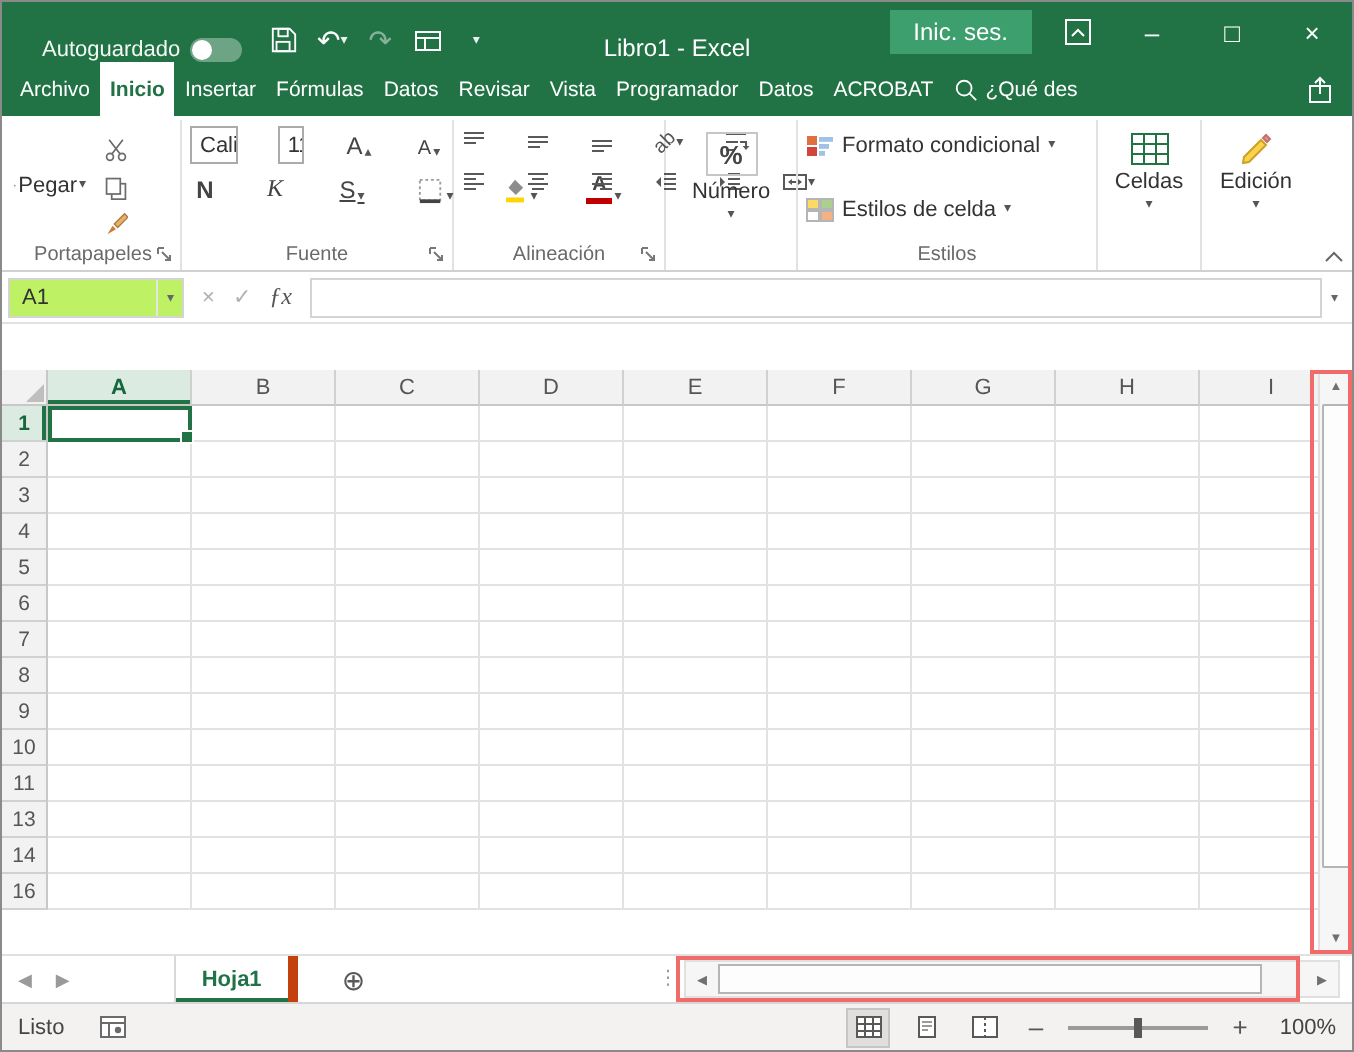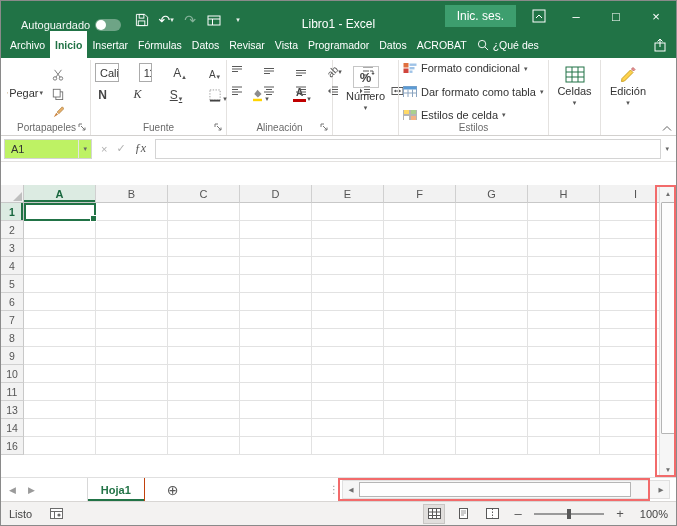--- a/index.html
+++ b/index.html
@@ -85,21 +85,21 @@
   .vscroll{position:absolute;top:0;right:0;width:17px;height:100%;background:#f6f6f6;border-left:1px solid #e0e0e0}
   .sarrow{height:16px;width:100%;display:flex;align-items:center;justify-content:center;font-size:6.5px;color:#707070;background:none;border:none;position:absolute;left:0}
   .sarrow.up{top:0}.sarrow.down{bottom:0}
   .vthumb{position:absolute;left:1px;top:17px;width:14px;height:232px;background:#fdfdfd;border:1px solid #b5b5b5;border-radius:1px}
   .anno-v{position:absolute;top:0;right:0;width:21px;height:100%;border:2px solid #f26b6b;z-index:6;pointer-events:none}
 
   
   .sheetbar{height:24px;flex:0 0 auto;background:#fff;border-top:1px solid #e0e0e0;position:relative;display:flex;align-items:stretch}
   .tabnav{display:flex;align-items:center;gap:12px;padding:0 8px;color:#9a9a9a;font-size:9px}
   .tabnav button{background:none;border:none;color:#9a9a9a;font-size:9px}
-  .sheettab{margin-left:44px;display:flex;align-items:center;padding:0 13px;font-size:11px;color:#217346;font-weight:bold;background:#fff;border-left:1px solid #d8d8d8;border-right:1px solid #c2410c;box-shadow:inset 0 -2px 0 #217346}
+  .sheettab{margin-left:44px;display:flex;align-items:center;padding:0 13px;font-size:11px;color:#217346;font-weight:bold;background:#fff;border-left:1px solid #d8d8d8;border-right:5px solid #c2410c;box-shadow:inset 0 -2px 0 #217346}
   .addsheet{margin-left:22px;font-size:14px;color:#595959;display:flex;align-items:center;background:none;border:none}
   .splitter{position:absolute;left:328px;top:0;height:100%;display:flex;align-items:center;color:#9a9a9a;font-size:10px}
   .hscroll{position:absolute;left:341px;top:2px;width:328px;height:19px;display:flex;background:#f6f6f6;border:1px solid #e0e0e0}
   .hbtn{width:16px;display:flex;align-items:center;justify-content:center;font-size:6.5px;color:#707070;background:none;border:none}
   .htrack{flex:1;position:relative}
   .hthumb{position:absolute;left:0;top:1px;bottom:1px;width:272px;background:#fdfdfd;border:1px solid #b5b5b5}
   .anno-h{position:absolute;left:337px;top:0;width:312px;height:23px;border:2px solid #f26b6b;z-index:6;pointer-events:none}
 
   
   .statusbar{height:24px;flex:0 0 auto;background:#f3f2f1;border-top:1px solid #d8d6d4;display:flex;align-items:center;font-size:11px;color:#444}
@@ -398,29 +398,20 @@
               <rect x="0.5" y="6.5" width="5" height="4.5" fill="#d0453c"></rect>
               <rect x="6.5" y="1.5" width="7" height="2.4" fill="#9fc3e7"></rect>
               <rect x="6.5" y="5" width="5" height="2.4" fill="#9fc3e7"></rect>
               <rect x="6.5" y="8.5" width="3" height="2.4" fill="#9fc3e7"></rect>
             </svg>
           <span>Formato condicional</span>
           <span class="caret">▾</span>
         </button>
         <button class="style-row">
           <svg width="14" height="12" viewBox="0 0 14 12">
-              <rect x="0.5" y="0.5" width="13" height="11" fill="#fff" stroke="#8aa4c0"></rect>
-              <rect x="0.5" y="0.5" width="13" height="3" fill="#5b9bd5"></rect>
-              <path d="M0.5 7h13M5 3.5V11.5M9.5 3.5V11.5" stroke="#8aa4c0" fill="none"></path>
-            </svg>
-          <span>Dar formato como tabla</span>
-          <span class="caret">▾</span>
-        </button>
-        <button class="style-row">
-          <svg width="14" height="12" viewBox="0 0 14 12">
               <rect x="0.5" y="0.5" width="6" height="5" fill="#ffd966" stroke="#b5b5b5"></rect>
               <rect x="7.5" y="0.5" width="6" height="5" fill="#a9d08e" stroke="#b5b5b5"></rect>
               <rect x="0.5" y="6.5" width="6" height="5" fill="#fff" stroke="#b5b5b5"></rect>
               <rect x="7.5" y="6.5" width="6" height="5" fill="#f4b183" stroke="#b5b5b5"></rect>
             </svg>
           <span>Estilos de celda</span>
           <span class="caret">▾</span>
         </button>
       </div>
       <div class="g-label">Estilos</div>

